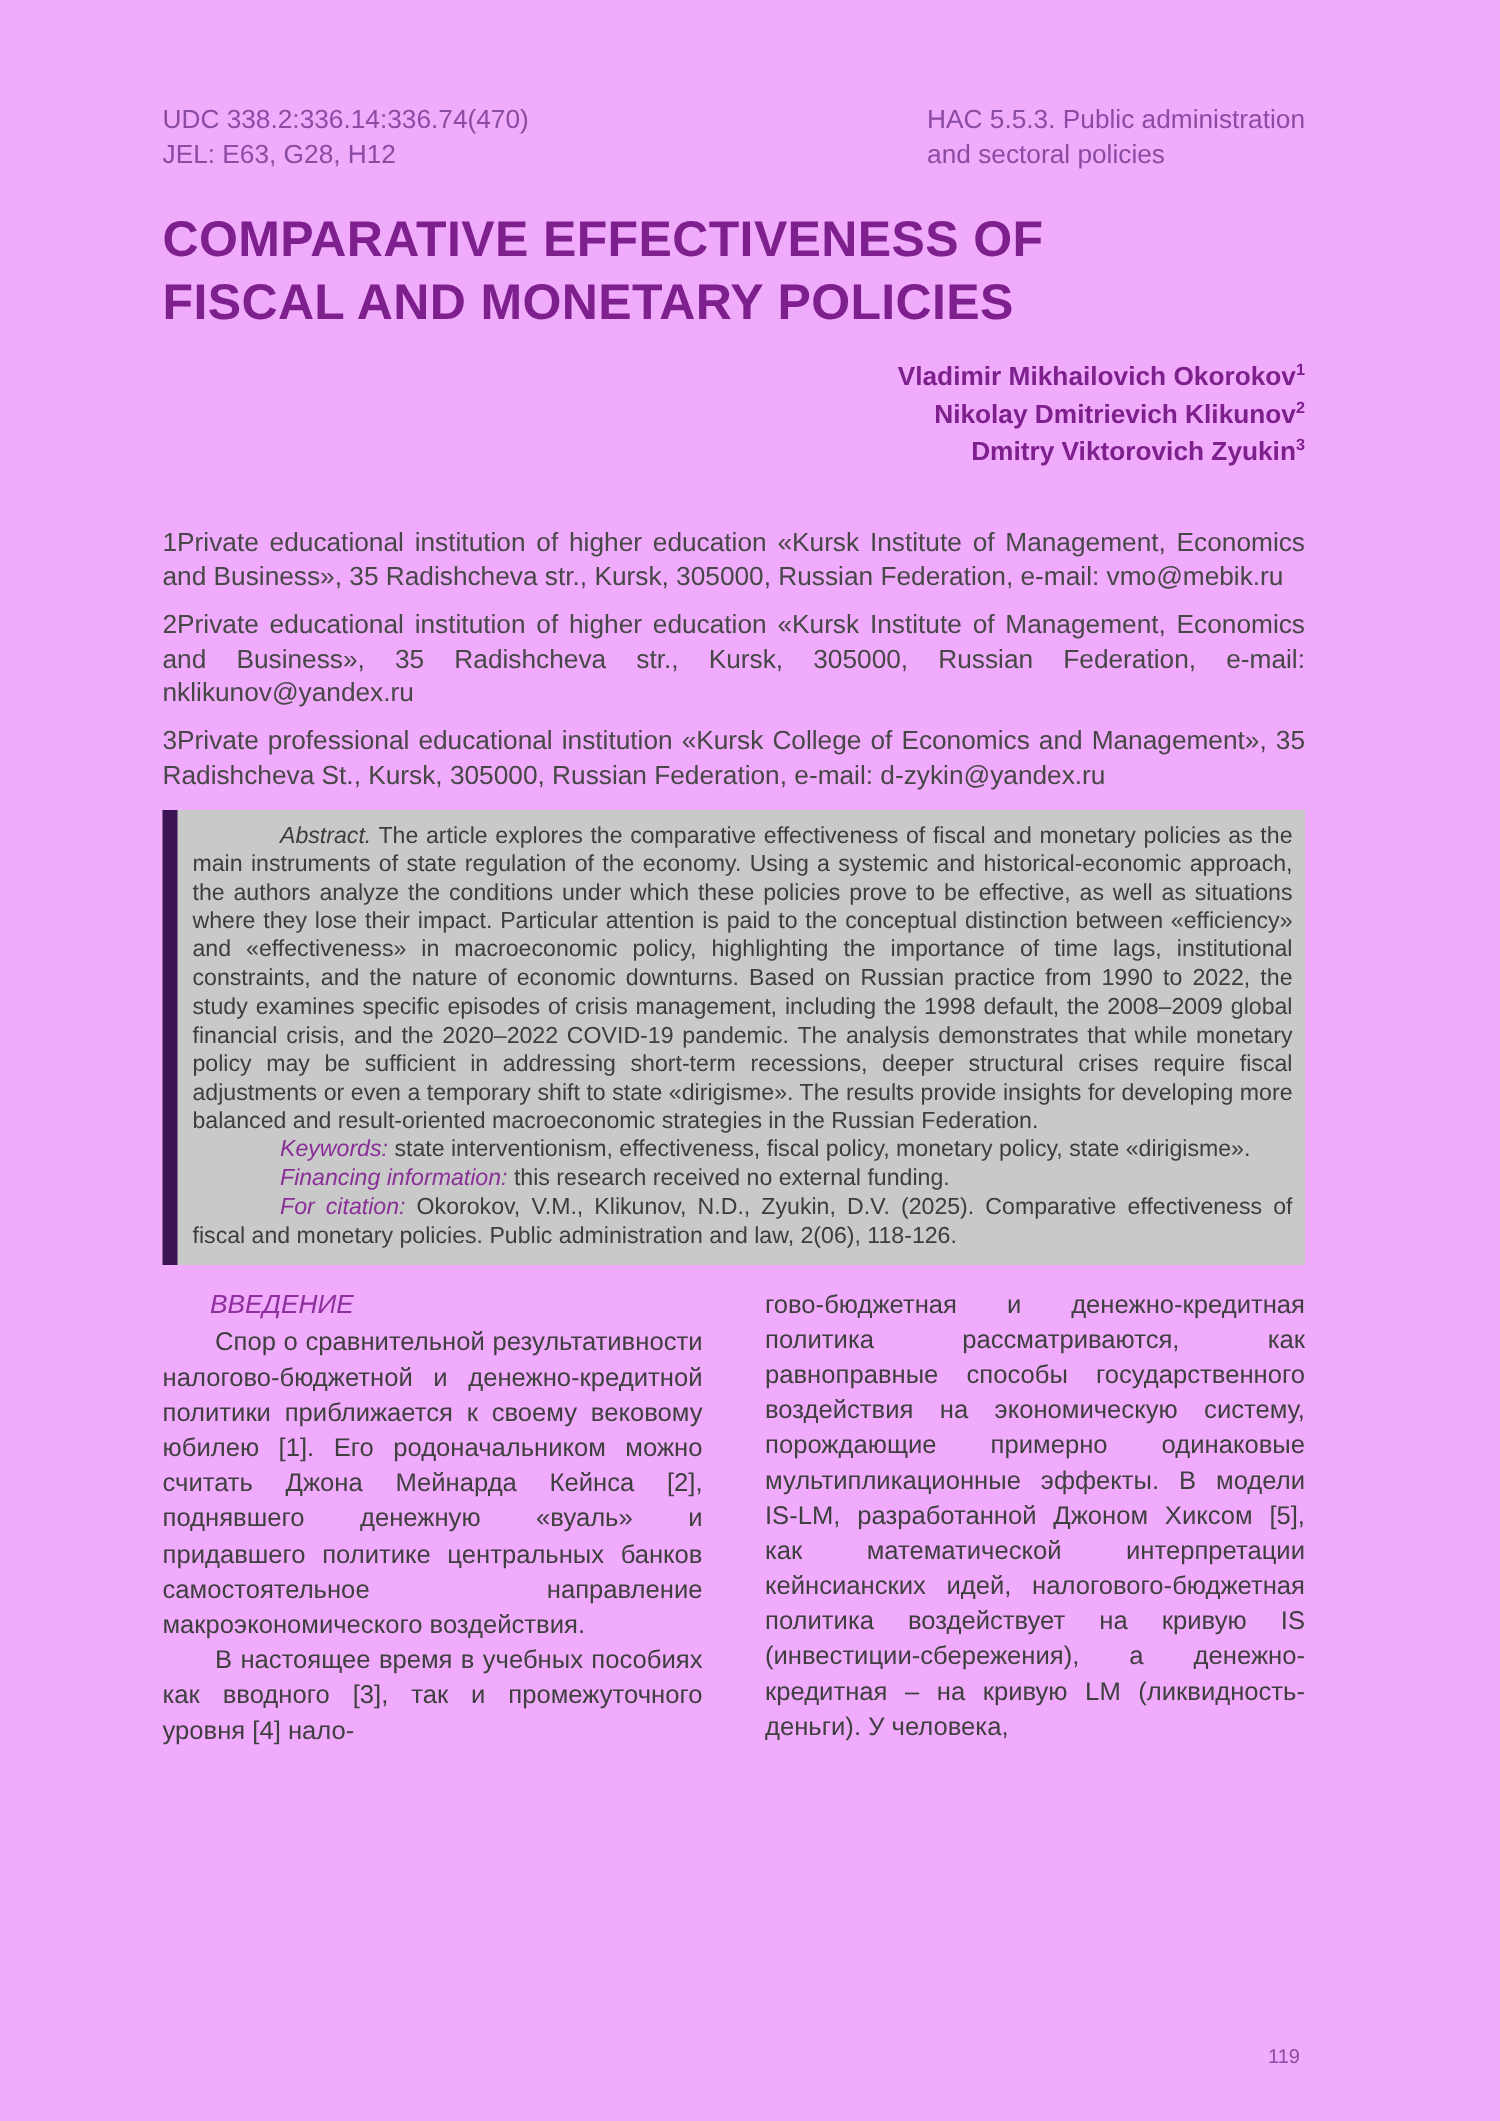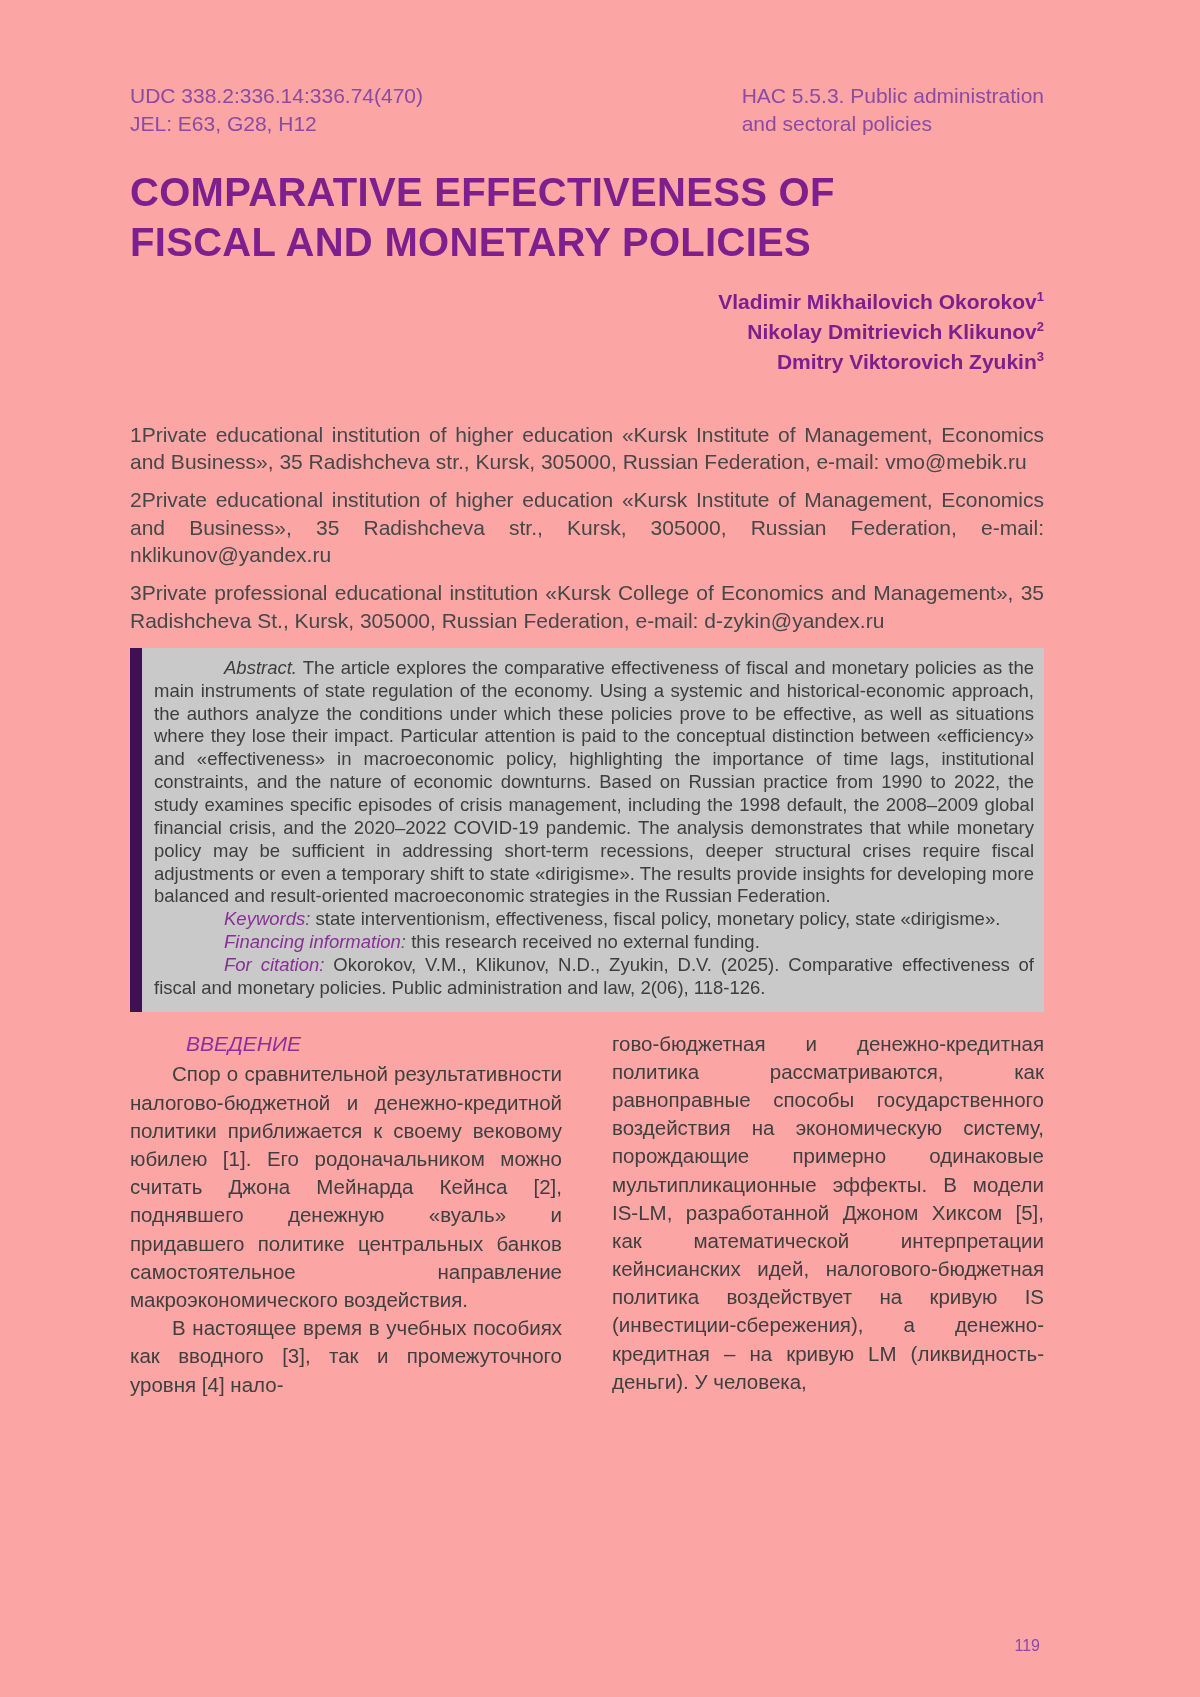--- a/index.html
+++ b/index.html
@@ -1,21 +1,21 @@
 <!DOCTYPE html>
 <html lang="ru"><head>
 <meta charset="utf-8">
 <style>
   * { margin:0; padding:0; box-sizing:border-box; }
   html,body { background:#ffffff; }
   .page {
     position:relative;
     width:1200px; height:1697px;
     margin:0 auto;
-    background:#fca5a5;
+    background:#f0abfc;
     font-family:"Liberation Sans", sans-serif;
     color:#3f3f3f;
     overflow:hidden;
   }
   .content { position:absolute; left:130px; top:82px; width:914px; }
 
   
   .meta-row { display:flex; justify-content:space-between; color:#8a4ba3; font-size:21px; line-height:1.32; }
   .meta-right { text-align:left; }
 
@@ -50,21 +50,21 @@
     text-align:justify;
     color:#3d3d3d;
   }
   .abstract-block p { text-indent:70px; }
   .lead-italic { font-style:italic; }
   .lead-purple { font-style:italic; color:#8a2f98; }
 
   
   .body-cols { display:flex; gap:50px; margin-top:18px; }
   .col { width:432px; font-size:20.5px; line-height:1.375; text-align:justify; color:#3f3f3f; }
-  .intro-heading { font-style:italic; color:#8e2f9e; font-size:21px; margin-left:56px; margin-bottom:2px; }
+  .intro-heading { font-style:italic; color:#8e2f9e; font-size:21px; margin-left:38px; margin-bottom:2px; }
   .col p { text-indent:42px; }
   .col p.cont { text-indent:0; }
 
   
   .page-number { position:absolute; right:160px; bottom:42px; color:#8a4ba3; font-size:16px; }
 </style>
 </head>
 <body>
 
 <div class="page">

